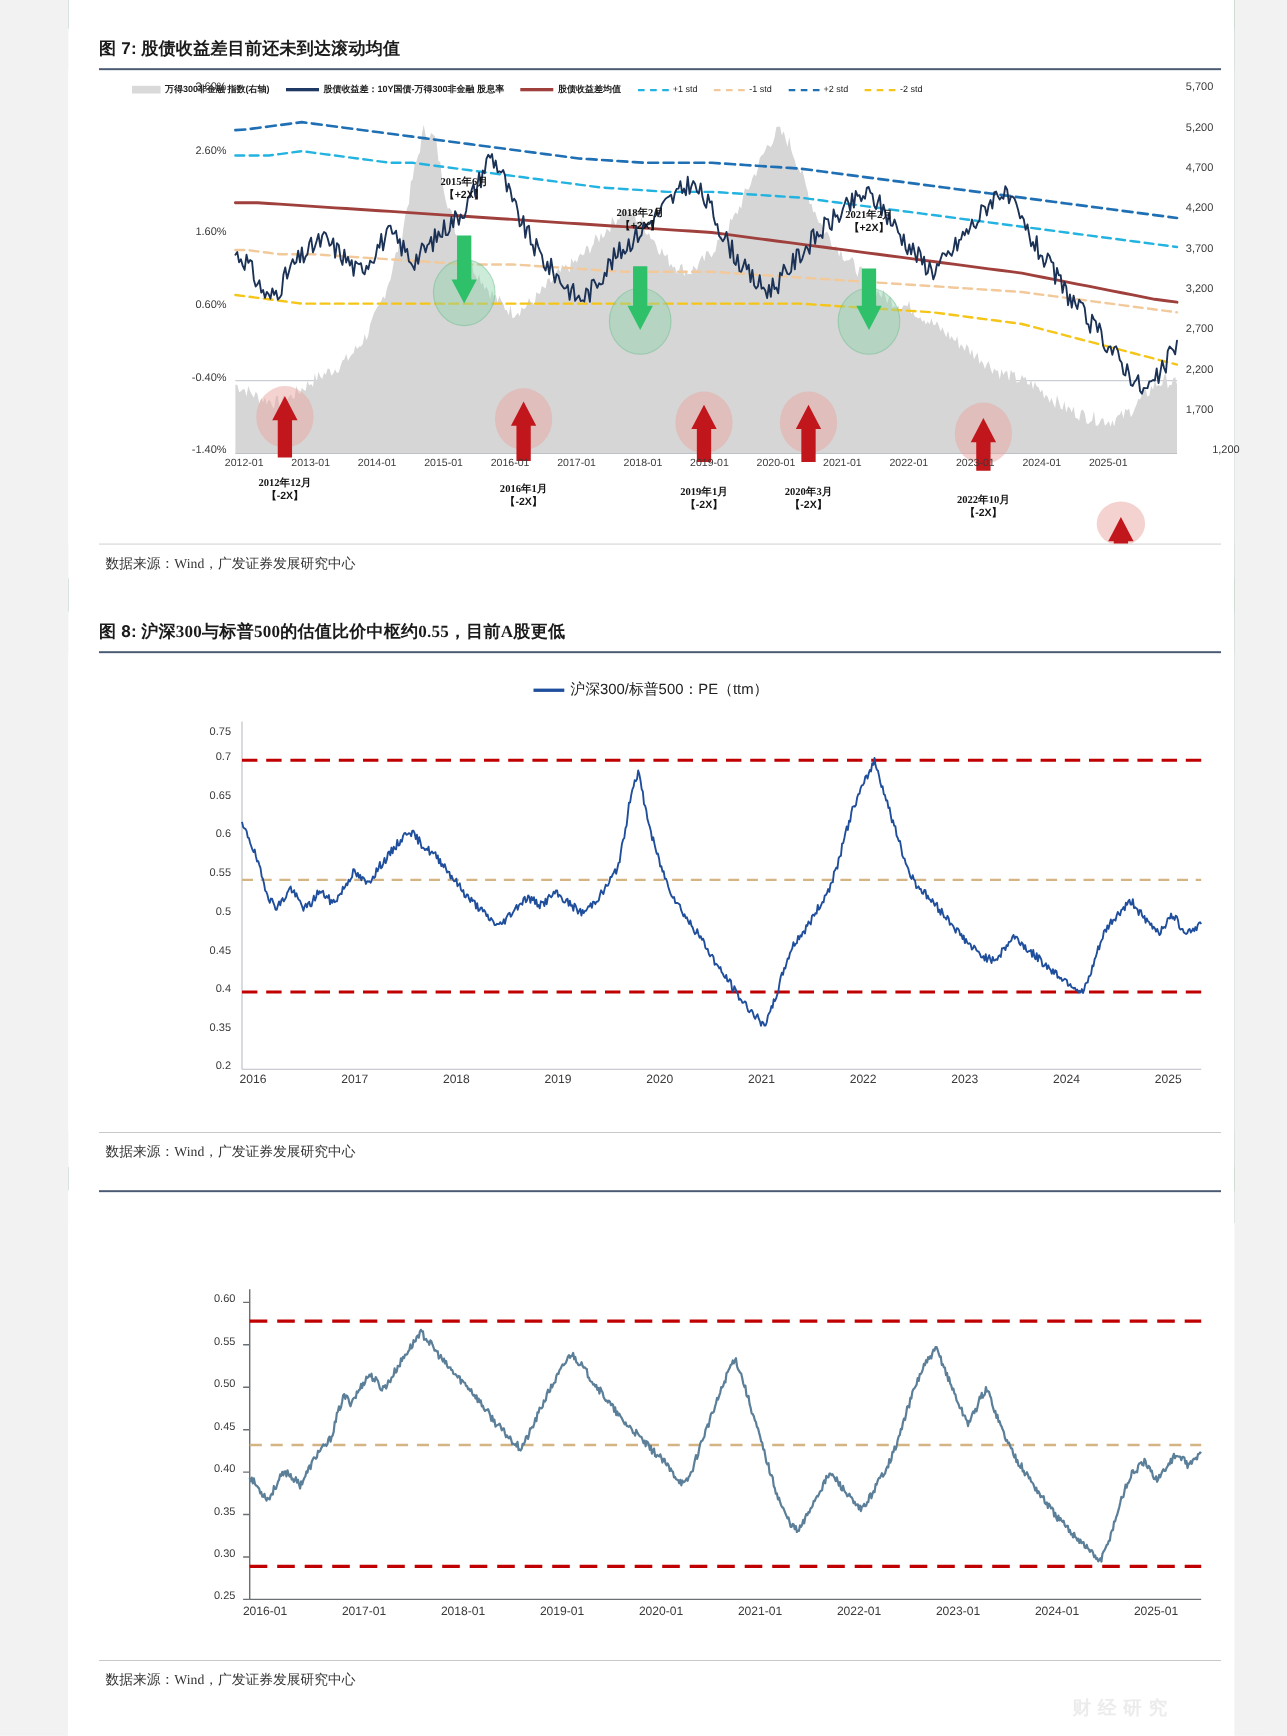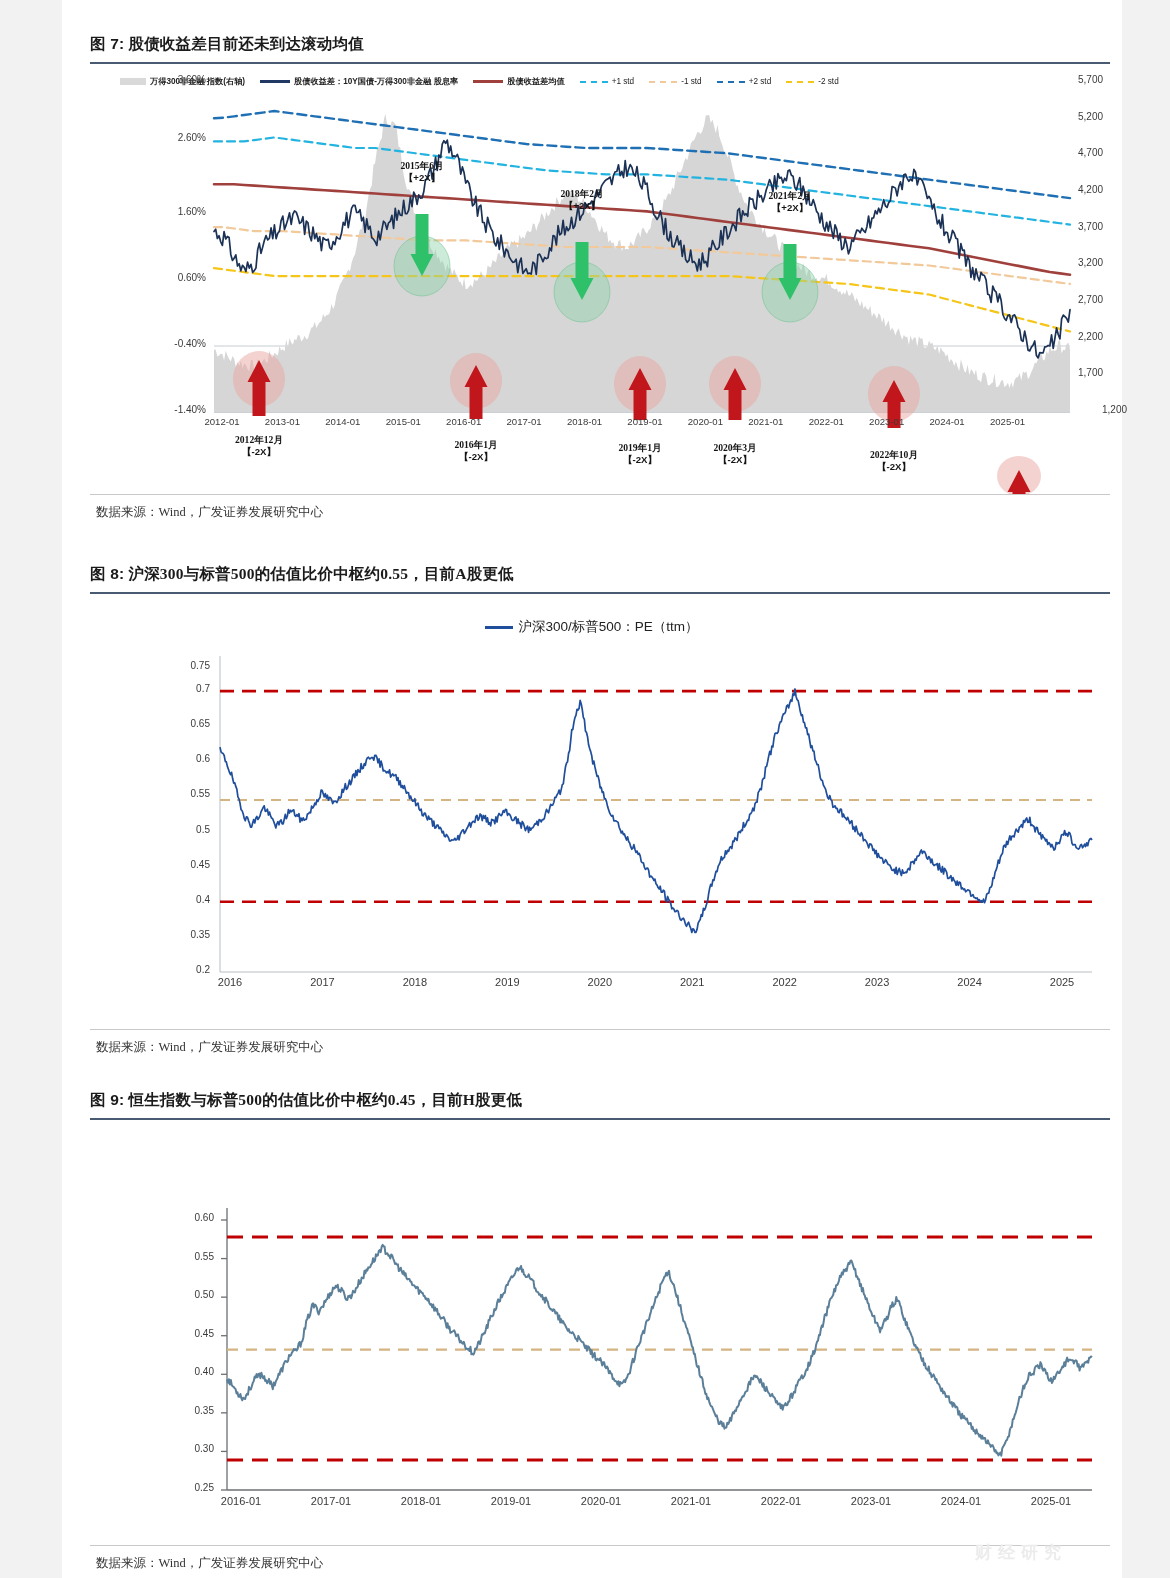--- a/index.html
+++ b/index.html
@@ -273,24 +273,20 @@
             <div class="xlab2" style="left: 907.556px; top: 382px;">2024</div>
             <div class="xlab2" style="left: 1000px; top: 382px;">2025</div>
           </div>
       </div>
 
       <div class="rule thin"></div>
       <div class="src">数据来源：Wind，广发证券发展研究中心</div>
     </div>
 
     <div class="fig-block" style="top:1082px;height:496px;">
-      <div class="fig-title">
-        <span class="num">图 9:</span>
-        <span>恒生指数与标普500的估值比价中枢约0.45，目前H股更低</span>
-      </div>
       <div class="rule"></div>
 
       <div class="chart-area" style="height:425px;">
         <svg id="svg9" width="1060" height="425" viewBox="0 0 1060 425">
             <line x1="165" y1="370" x2="1030" y2="370" stroke="#6b7075" stroke-width="1.3"></line>
             <line x1="165" y1="88" x2="165" y2="370" stroke="#6b7075" stroke-width="1.3"></line>
             <line x1="159" y1="100" x2="165" y2="100" stroke="#6b7075" stroke-width="1.3"></line>
             <line x1="159" y1="138.57142857142853" x2="165" y2="138.57142857142853" stroke="#6b7075" stroke-width="1.3"></line>
             <line x1="159" y1="177.14285714285714" x2="165" y2="177.14285714285714" stroke="#6b7075" stroke-width="1.3"></line>
             <line x1="159" y1="215.7142857142857" x2="165" y2="215.7142857142857" stroke="#6b7075" stroke-width="1.3"></line>

